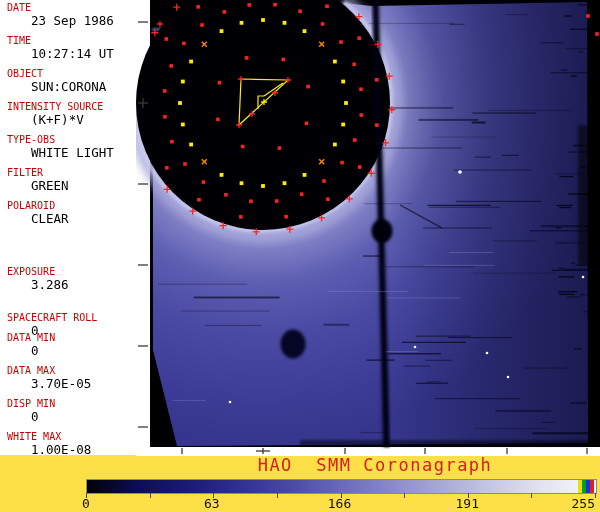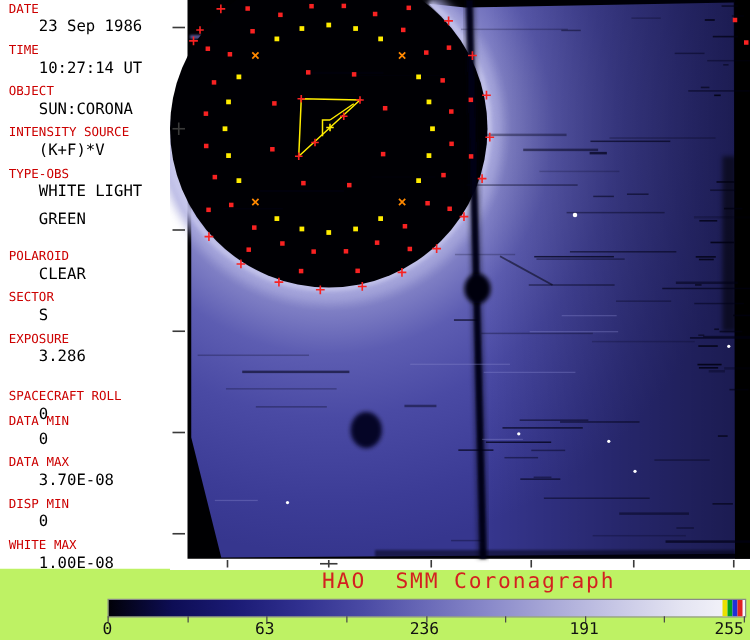--- a/index.html
+++ b/index.html
@@ -1,16 +1,16 @@
 <!DOCTYPE html>
 <html><head>
 <meta charset="utf-8">
 <style>
   html,body{margin:0;padding:0;background:#ffffff;}
-  .stage{position:relative;width:600px;height:512px;background:#bef264;overflow:hidden;
+  .stage{position:relative;width:600px;height:512px;background:#fde047;overflow:hidden;
          font-family:"DejaVu Sans Mono","Liberation Mono",monospace;}
   .sidebar{position:absolute;left:0;top:0;width:150px;height:455px;background:#ffffff;}
   .field{position:absolute;left:7px;width:142px;}
   .flabel{font-size:10px;line-height:11px;letter-spacing:0px;white-space:pre;}
   .fvalue{font-size:12.5px;line-height:15px;color:#000000;white-space:pre;margin-left:24px;}
   .ftitle{position:absolute;left:150px;top:455px;width:450px;height:20px;text-align:center;
           font-size:17px;letter-spacing:1.5px;white-space:pre;}
   .cbar{position:absolute;left:86px;top:479px;width:509px;height:13px;border:1px solid #8a8a8a;}
   .cbgrad{position:absolute;left:0;top:0;width:100%;height:100%;}
   .cbstripe{position:absolute;top:0;height:100%;width:4px;}
@@ -38,45 +38,42 @@
       </div>
       <div class="field" style="top: 68px;">
         <div class="flabel" style="color: rgb(204, 0, 0);">OBJECT</div>
         <div class="fvalue" style="color: rgb(0, 0, 0);">SUN:CORONA</div>
       </div>
       <div class="field" style="top: 134px;">
         <div class="flabel" style="color: rgb(204, 0, 0);">TYPE-OBS</div>
         <div class="fvalue" style="color: rgb(0, 0, 0);">WHITE LIGHT</div>
       </div>
       <div class="field" style="top: 167px;">
+        <div class="flabel" style="color: rgb(204, 0, 0);">FILTER</div>
         <div class="fvalue" style="color: rgb(0, 0, 0);">GREEN</div>
       </div>
       <div class="field" style="top: 200px;">
         <div class="flabel" style="color: rgb(204, 0, 0);">POLAROID</div>
         <div class="fvalue" style="color: rgb(0, 0, 0);">CLEAR</div>
       </div>
-      <div class="field" style="top: 233px;">
-        <div class="flabel" style="color: rgb(204, 0, 0);">SECTOR</div>
-        <div class="fvalue" style="color: rgb(0, 0, 0);">S</div>
-      </div>
       <div class="field" style="top: 266px;">
         <div class="flabel" style="color: rgb(204, 0, 0);">EXPOSURE</div>
         <div class="fvalue" style="color: rgb(0, 0, 0);">3.286</div>
       </div>
       <div class="field" style="top: 312px;">
         <div class="flabel" style="color: rgb(204, 0, 0);">SPACECRAFT ROLL</div>
         <div class="fvalue" style="color: rgb(0, 0, 0);">0</div>
       </div>
       <div class="field" style="top: 332px;">
         <div class="flabel" style="color: rgb(204, 0, 0);">DATA MIN</div>
         <div class="fvalue" style="color: rgb(0, 0, 0);">0</div>
       </div>
       <div class="field" style="top: 365px;">
         <div class="flabel" style="color: rgb(204, 0, 0);">DATA MAX</div>
-        <div class="fvalue" style="color: rgb(0, 0, 0);">3.70E-08</div>
+        <div class="fvalue" style="color: rgb(0, 0, 0);">3.70E-05</div>
       </div>
       <div class="field" style="top: 398px;">
         <div class="flabel" style="color: rgb(204, 0, 0);">DISP MIN</div>
         <div class="fvalue" style="color: rgb(0, 0, 0);">0</div>
       </div>
       <div class="field" style="top: 431px;">
         <div class="flabel" style="color: rgb(204, 0, 0);">WHITE MAX</div>
         <div class="fvalue" style="color: rgb(0, 0, 0);">1.00E-08</div>
       </div>
     </div>
@@ -365,18 +362,18 @@
       <div class="cbtick" style="left: 276.875px;"></div>
       <div class="cbtick" style="left: 340.5px;"></div>
       <div class="cbtick" style="left: 404.125px;"></div>
       <div class="cbtick" style="left: 467.75px;"></div>
       <div class="cbtick" style="left: 531.375px;"></div>
       <div class="cbtick" style="left: 595px;"></div>
     </div>
   <div id="cblabels">
       <div class="cblabel" style="left: 86px; transform: translateX(-50%);">0</div>
       <div class="cblabel" style="left: 211.753px; transform: translateX(-50%);">63</div>
-      <div class="cblabel" style="left: 339.502px; transform: translateX(-50%);">236</div>
+      <div class="cblabel" style="left: 339.502px; transform: translateX(-50%);">166</div>
       <div class="cblabel" style="left: 467.251px; transform: translateX(-50%);">191</div>
       <div class="cblabel" style="left: 595px; transform: translateX(-100%);">255</div>
     </div>
 
 </div>
 
 </body></html>

